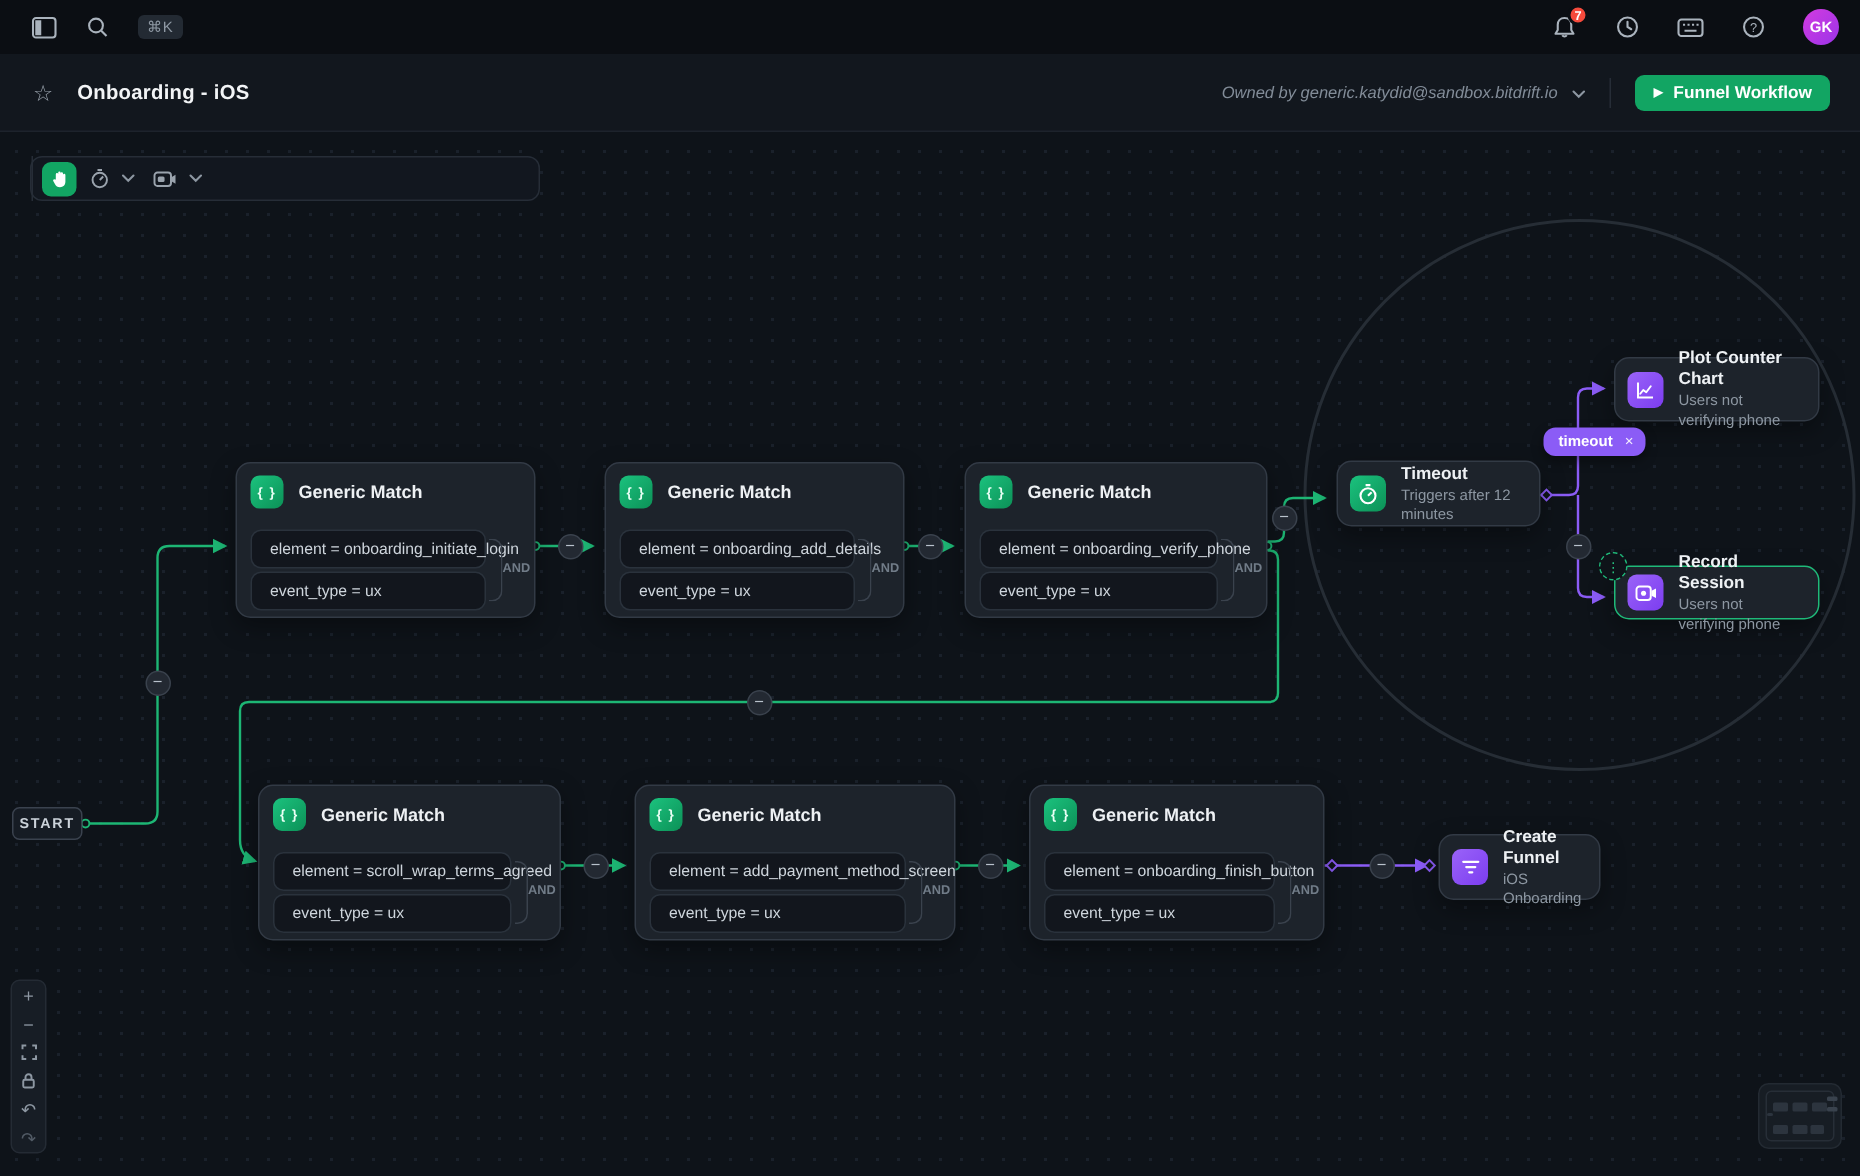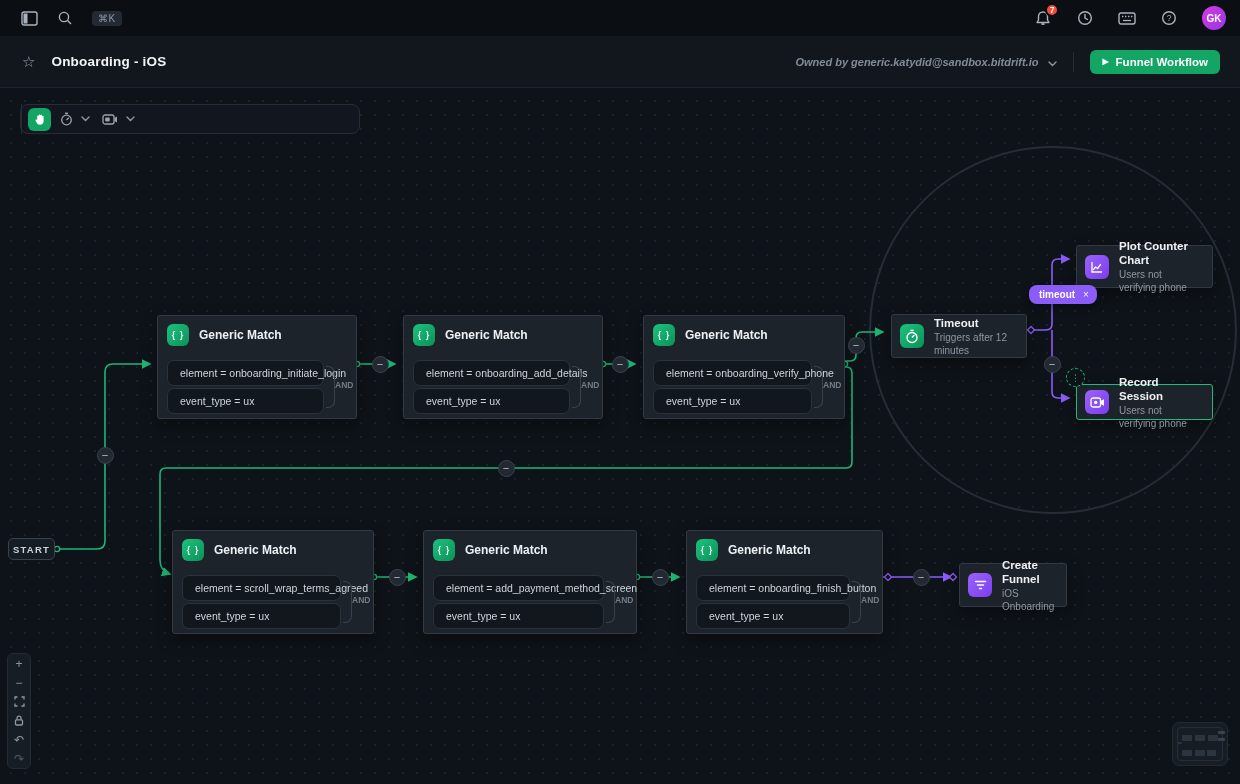--- a/index.html
+++ b/index.html
@@ -19,43 +19,43 @@
     border:2px solid #0b0e13; padding:0 2px; }
   .avatar { width:24px; height:24px; border-radius:50%; background:linear-gradient(135deg,#d33be0,#9b34e8);
     color:#fff; font-size:10px; font-weight:700; display:flex; align-items:center; justify-content:center; }
 
   
   .titlebar { position:absolute; left:0; top:36px; width:1240px; height:52px; background:#12171e;
     border-bottom:1px solid #1d232c; display:flex; align-items:center; padding:0 20px 0 22px; z-index:50; }
   .star { color:#9aa3ad; font-size:15px; cursor:pointer; }
   .wf-title { margin-left:16px; color:#f2f4f6; font-size:13.5px; font-weight:700; letter-spacing:.2px; }
   .ti-right { margin-left:auto; display:flex; align-items:center; gap:10px; }
-  .owner { color:#828c98; font-size:11px; font-style:italic;font-weight:bold; }
+  .owner { color:#828c98; font-size:11px; font-style:italic; }
   .v-div { width:1px; height:20px; background:#262d37; margin:0 6px; }
   .deploy-btn { background:#12a563; color:#fff; font-size:11.5px; font-weight:700; border:none; border-radius:6px;
     height:24px; padding:0 12px; display:flex; align-items:center; gap:7px; cursor:pointer; }
   .deploy-btn .play { font-size:8px; }
 
   
   .canvas { position:absolute; left:0; top:88px; width:1240px; height:696px; background:#0e1319;
     background-image:radial-gradient(#1a212b 1px, transparent 1px); background-size:14px 14px; background-position:4px 6px; }
 
   
   .cv-toolbar { position:absolute; left:20px; top:16px; width:340px; height:30px; background:#12171f;
     border:1px solid #262d37; border-radius:8px; display:flex; align-items:center; z-index:20; }
   .plat-select { display:flex; align-items:center; gap:9px; padding:0 10px 0 11px; width:232px; height:100%; cursor:pointer; }
   .plat-label { color:#dfe3e8; font-size:11px; flex:1; }
   .cv-div { width:1px; height:30px; background:#262d37; }
   .hand-btn { width:23px; height:23px; border-radius:6px; background:#12a563; border:none; margin-left:6px;
     display:flex; align-items:center; justify-content:center; cursor:pointer; }
   .tool-ic { display:flex; align-items:center; justify-content:center; color:#9aa3ad; cursor:pointer; }
 
   
-  .node { position:absolute; background:#1d232b; border:1px solid #323a45; border-radius:3px;
-    box-shadow:0 6px 16px rgba(0,0,0,.35); z-index:10;margin-top:7px; }
+  .node { position:absolute; background:#1d232b; border:1px solid #323a45; border-radius:10px;
+    box-shadow:0 6px 16px rgba(0,0,0,.35); z-index:10; }
   .match-node { height:104px; }
   .mn-header { display:flex; align-items:center; gap:10px; padding:8px 0 0 9px; }
   .braces-ic { width:22px; height:22px; border-radius:6px; background:linear-gradient(135deg,#1bc27e,#0c9157);
     color:#eafff5; font-size:9px; font-weight:700; display:flex; align-items:center; justify-content:center; letter-spacing:1px; }
   .mn-title { color:#eef1f4; font-size:12px; font-weight:700; }
   .pill { position:absolute; left:9px; height:26px; width:calc(100% - 41px); background:#12161d;
     border:1px solid #2a323c; border-radius:7px; color:#ced5dc; font-size:10.5px;
     display:flex; align-items:center; padding-left:12px; white-space:nowrap; }
   .pill-1 { top:44px; } .pill-2 { top:72px; }
   .brace { position:absolute; top:50px; right:21px; width:9px; height:42px; border:1px solid #3a424d;

